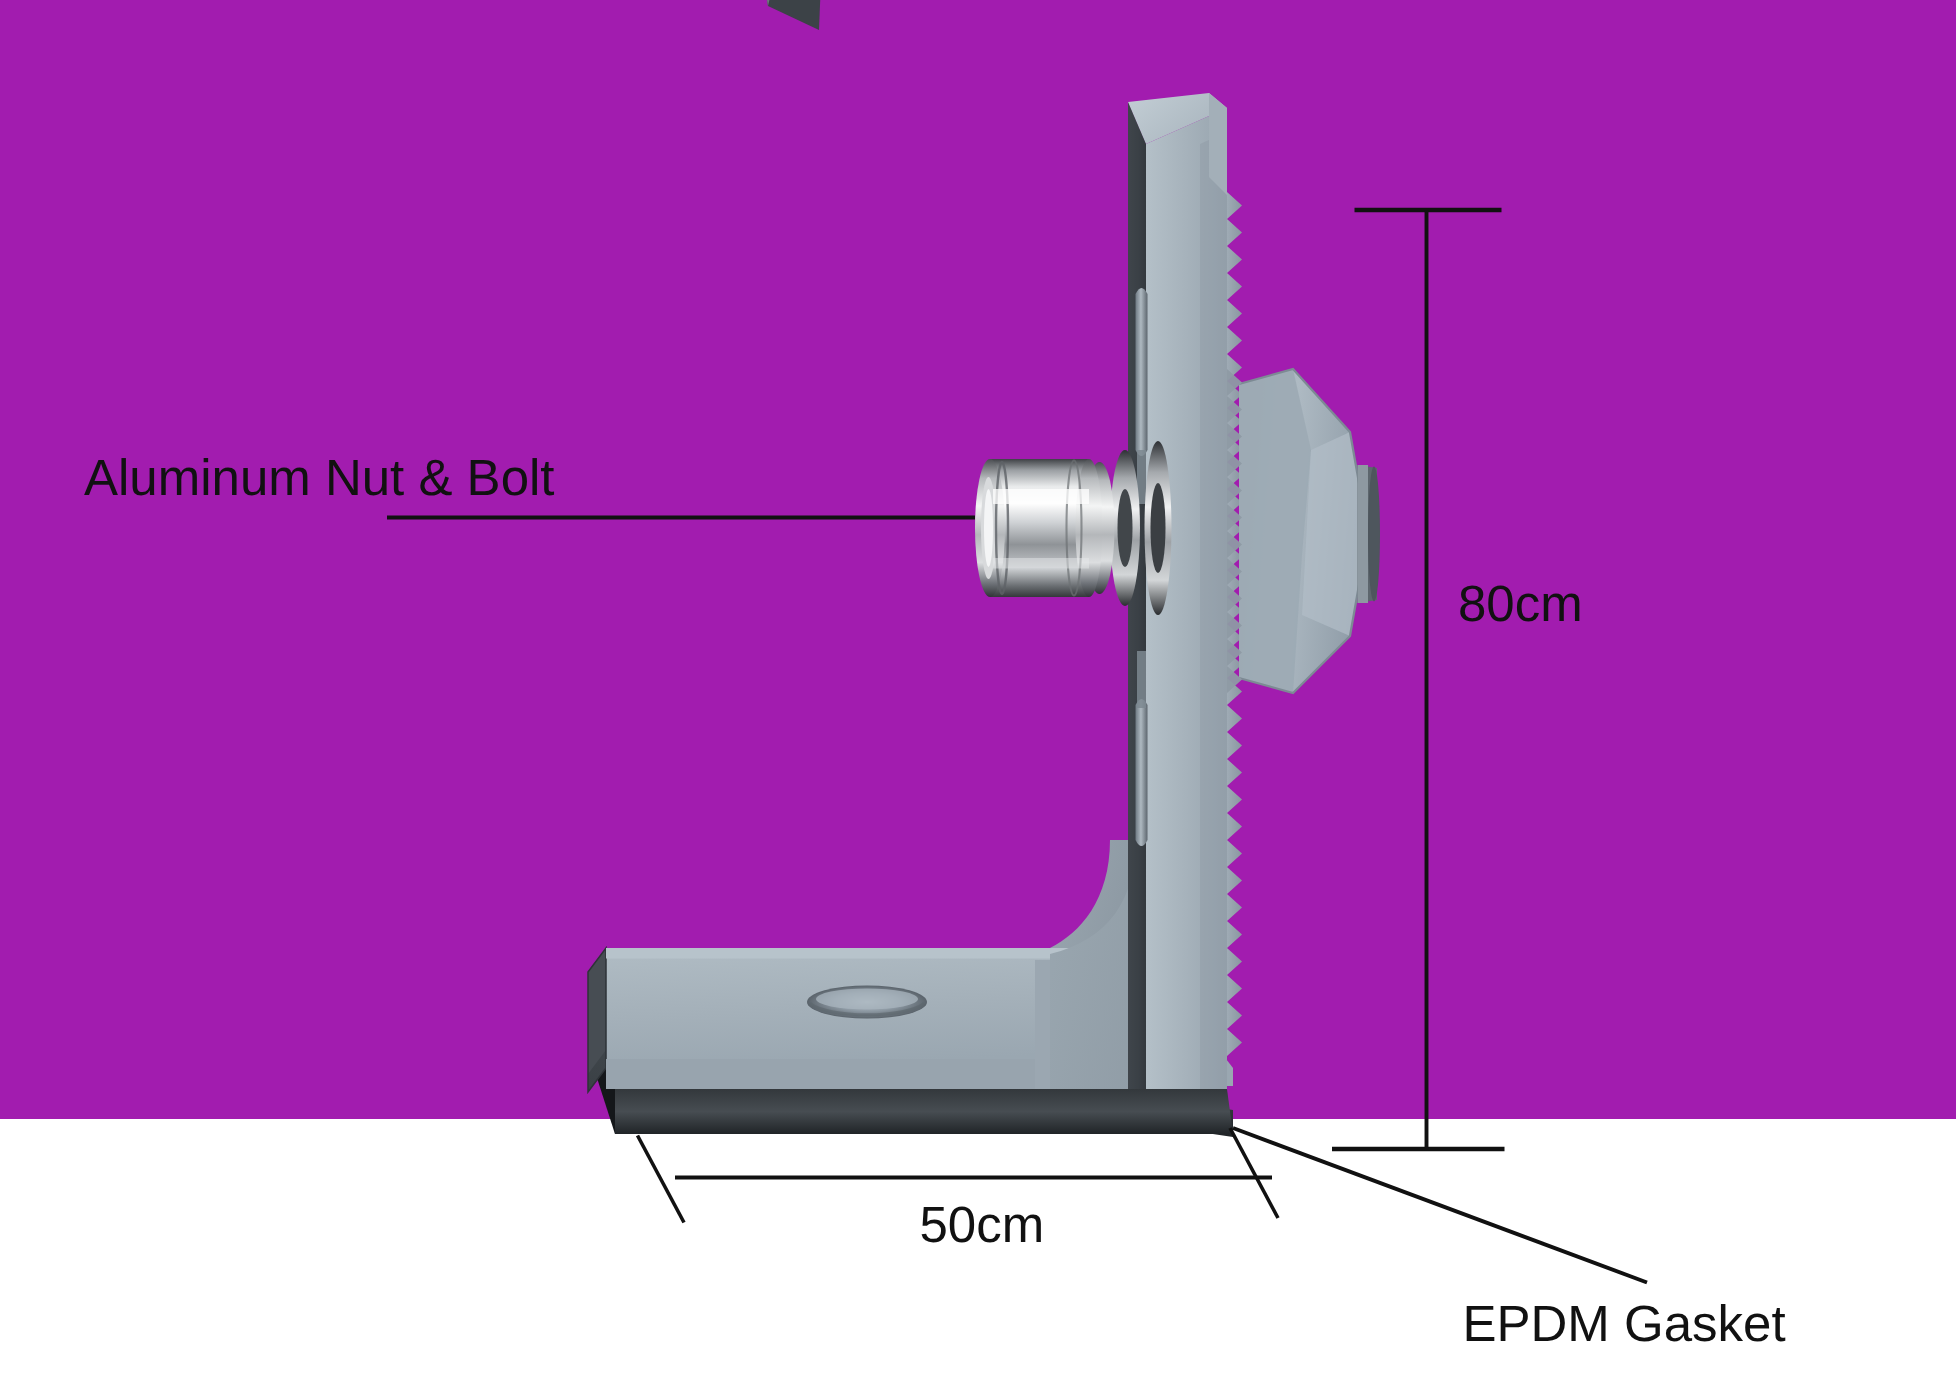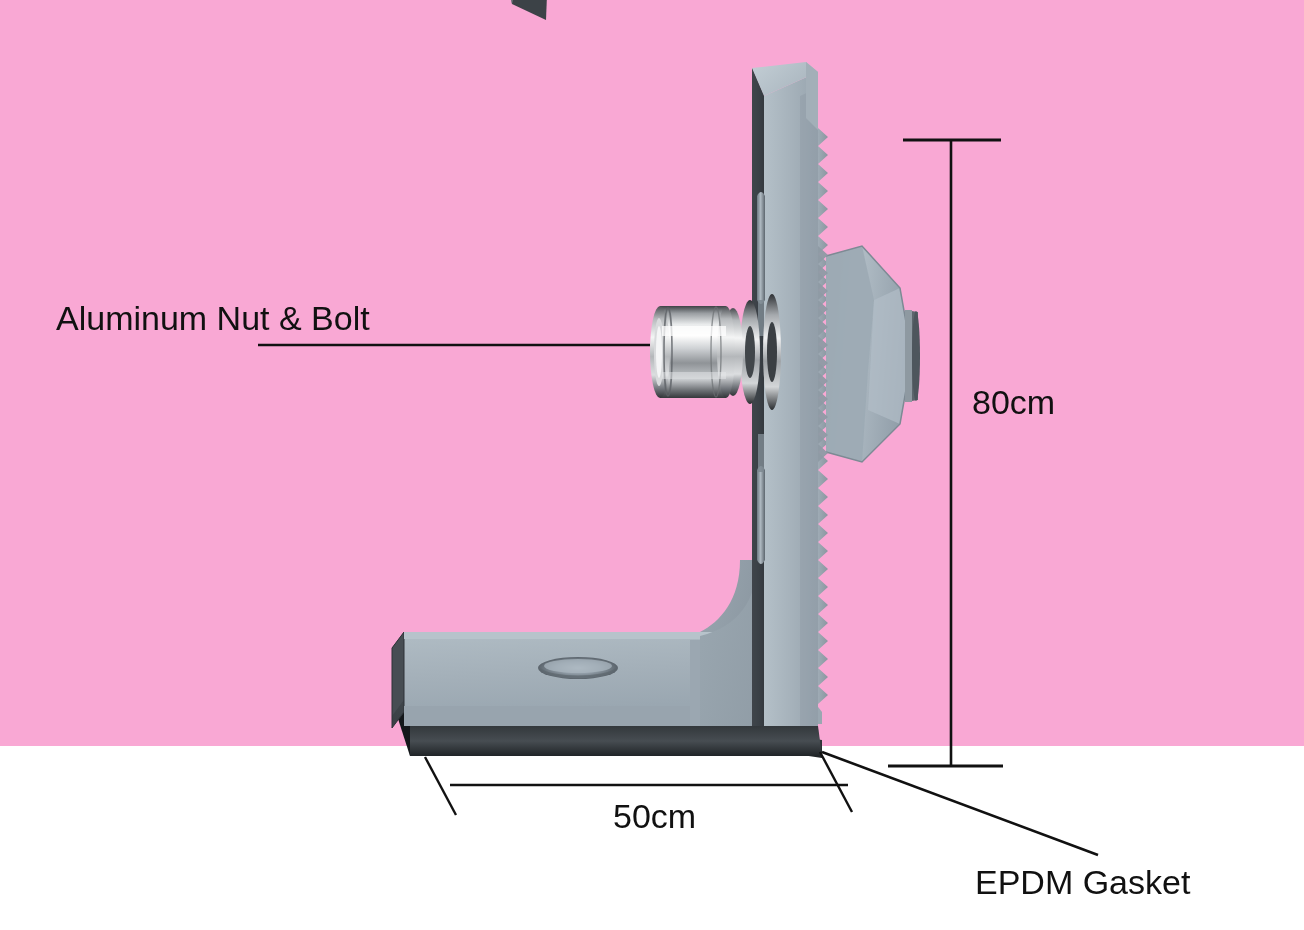--- a/index.html
+++ b/index.html
@@ -10,21 +10,21 @@
   body {
     width: 1304px;
     height: 930px;
     font-family: "Liberation Sans", sans-serif;
     overflow: hidden;
   }
   #diagram-root {
     position: relative;
     width: 1304px;
     height: 746px;
-    background: #f9a8d4;
+    background: #a21caf;
   }
   svg.canvas {
     position: absolute;
     left: 0;
     top: 0;
     width: 1304px;
     height: 930px;
     display: block;
   }
   .label-text {

